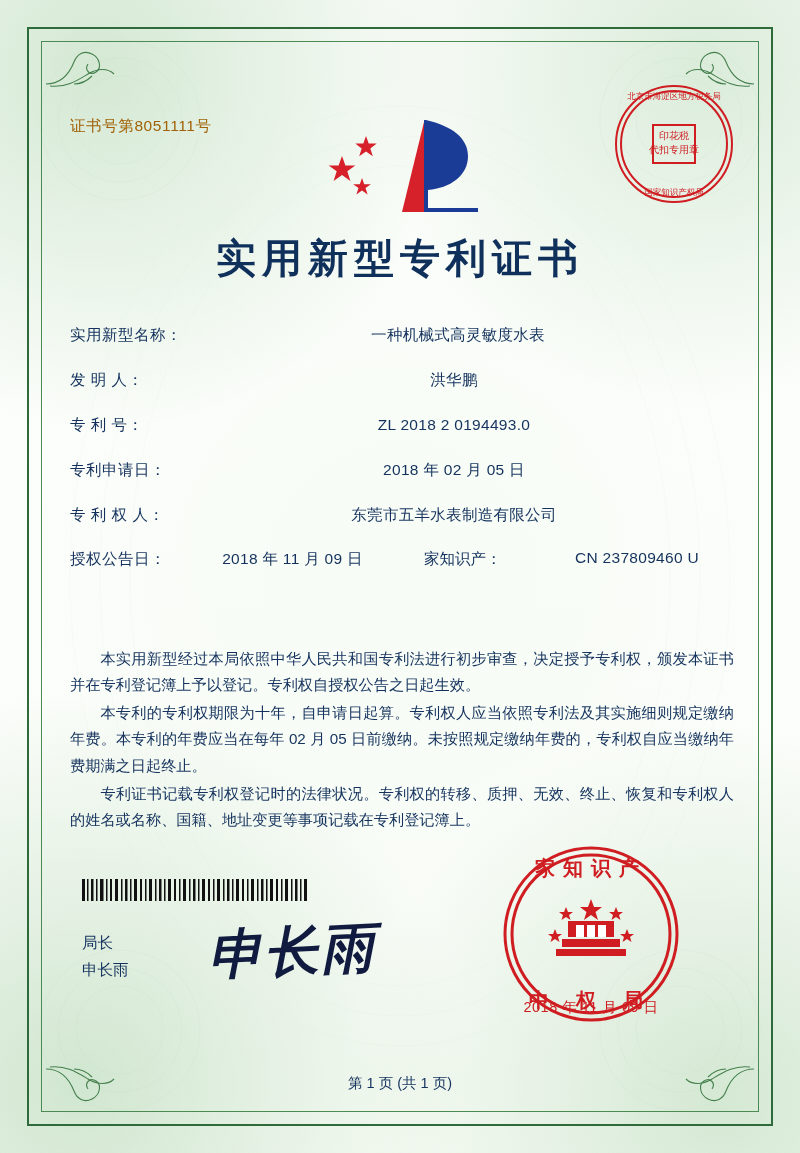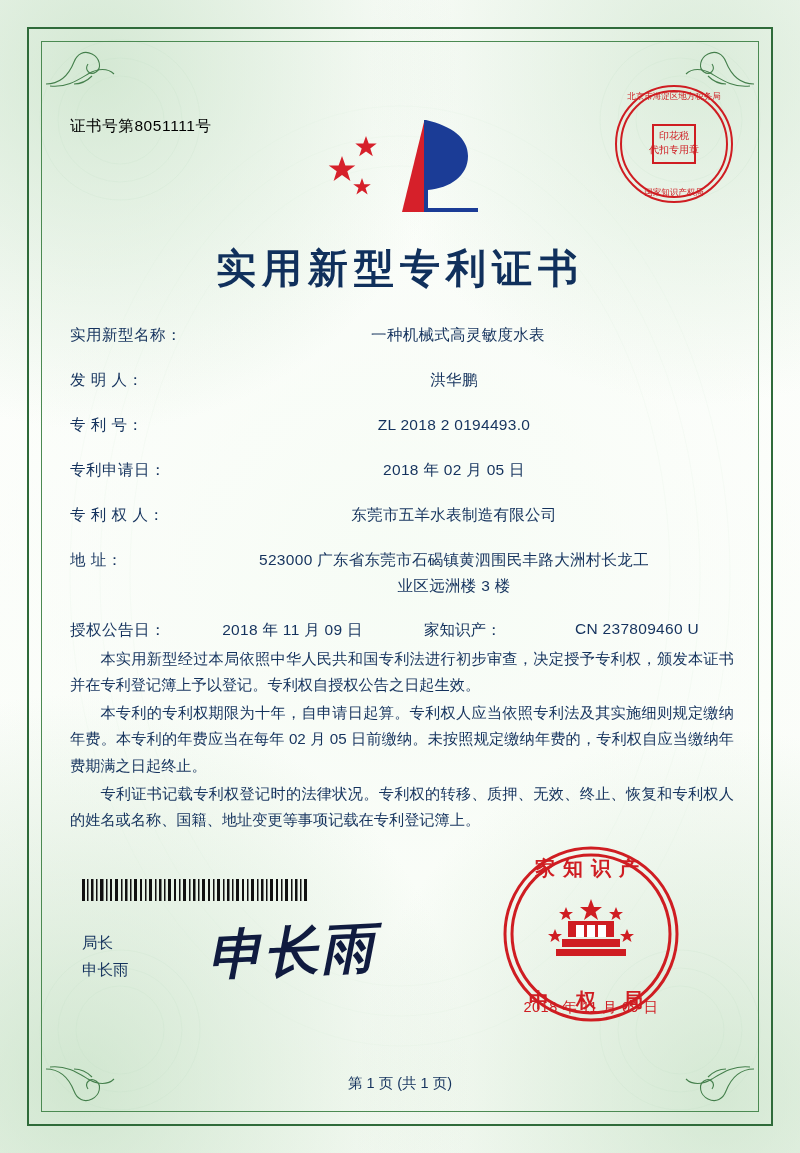--- a/index.html
+++ b/index.html
@@ -61,21 +61,21 @@
     left: 60px;
     top: 56px;
     right: 60px;
     bottom: 52px;
   }
   .cert-no {
     position: absolute;
     left: 10px;
     top: 60px;
     font-size: 15.5px;
-    color: #000000;
+    color: #a16207;
     letter-spacing: 0.6px;
     font-family: "Liberation Sans", sans-serif;
   }
   
   .logo {
     position: absolute;
     left: 268px;
     top: 56px;
     width: 170px;
     height: 110px;
@@ -84,21 +84,20 @@
     position: absolute;
     left: 0;
     right: 0;
     top: 175px;
     text-align: center;
     font-size: 40px;
     font-weight: bold;
     letter-spacing: 6px;
     color: #10305c;
     font-family: "DejaVu Sans", "Liberation Sans", sans-serif;
-    margin-top: 10px;
   }
   
   .stamp-tax {
     position: absolute;
     right: 3px;
     top: 25px;
     width: 126px;
     height: 126px;
   }
   .fields {
@@ -340,27 +339,20 @@
       <div class="field-row">
         <div class="f-label">专利申请日：</div>
         <div class="f-value">2018 年 02 月 05 日</div>
       </div>
 
       <div class="field-row">
         <div class="f-label">专 利 权 人：</div>
         <div class="f-value">东莞市五羊水表制造有限公司</div>
       </div>
 
-      <div class="field-row">
-        <div class="f-label">地 址：</div>
-        <div class="f-value">
-          <span>523000  广东省东莞市石碣镇黄泗围民丰路大洲村长龙工</span>
-          <span class="cont">业区远洲楼 3 楼</span>
-        </div>
-      </div>
 
       <div class="row-split">
         <div class="left">
           <div class="f-label">授权公告日：</div>
           <div class="f-value">2018 年 11 月 09 日</div>
         </div>
         <div class="right">
           <div class="r-label">家知识产：</div>
           <div class="f-value">CN 237809460 U</div>
         </div>

